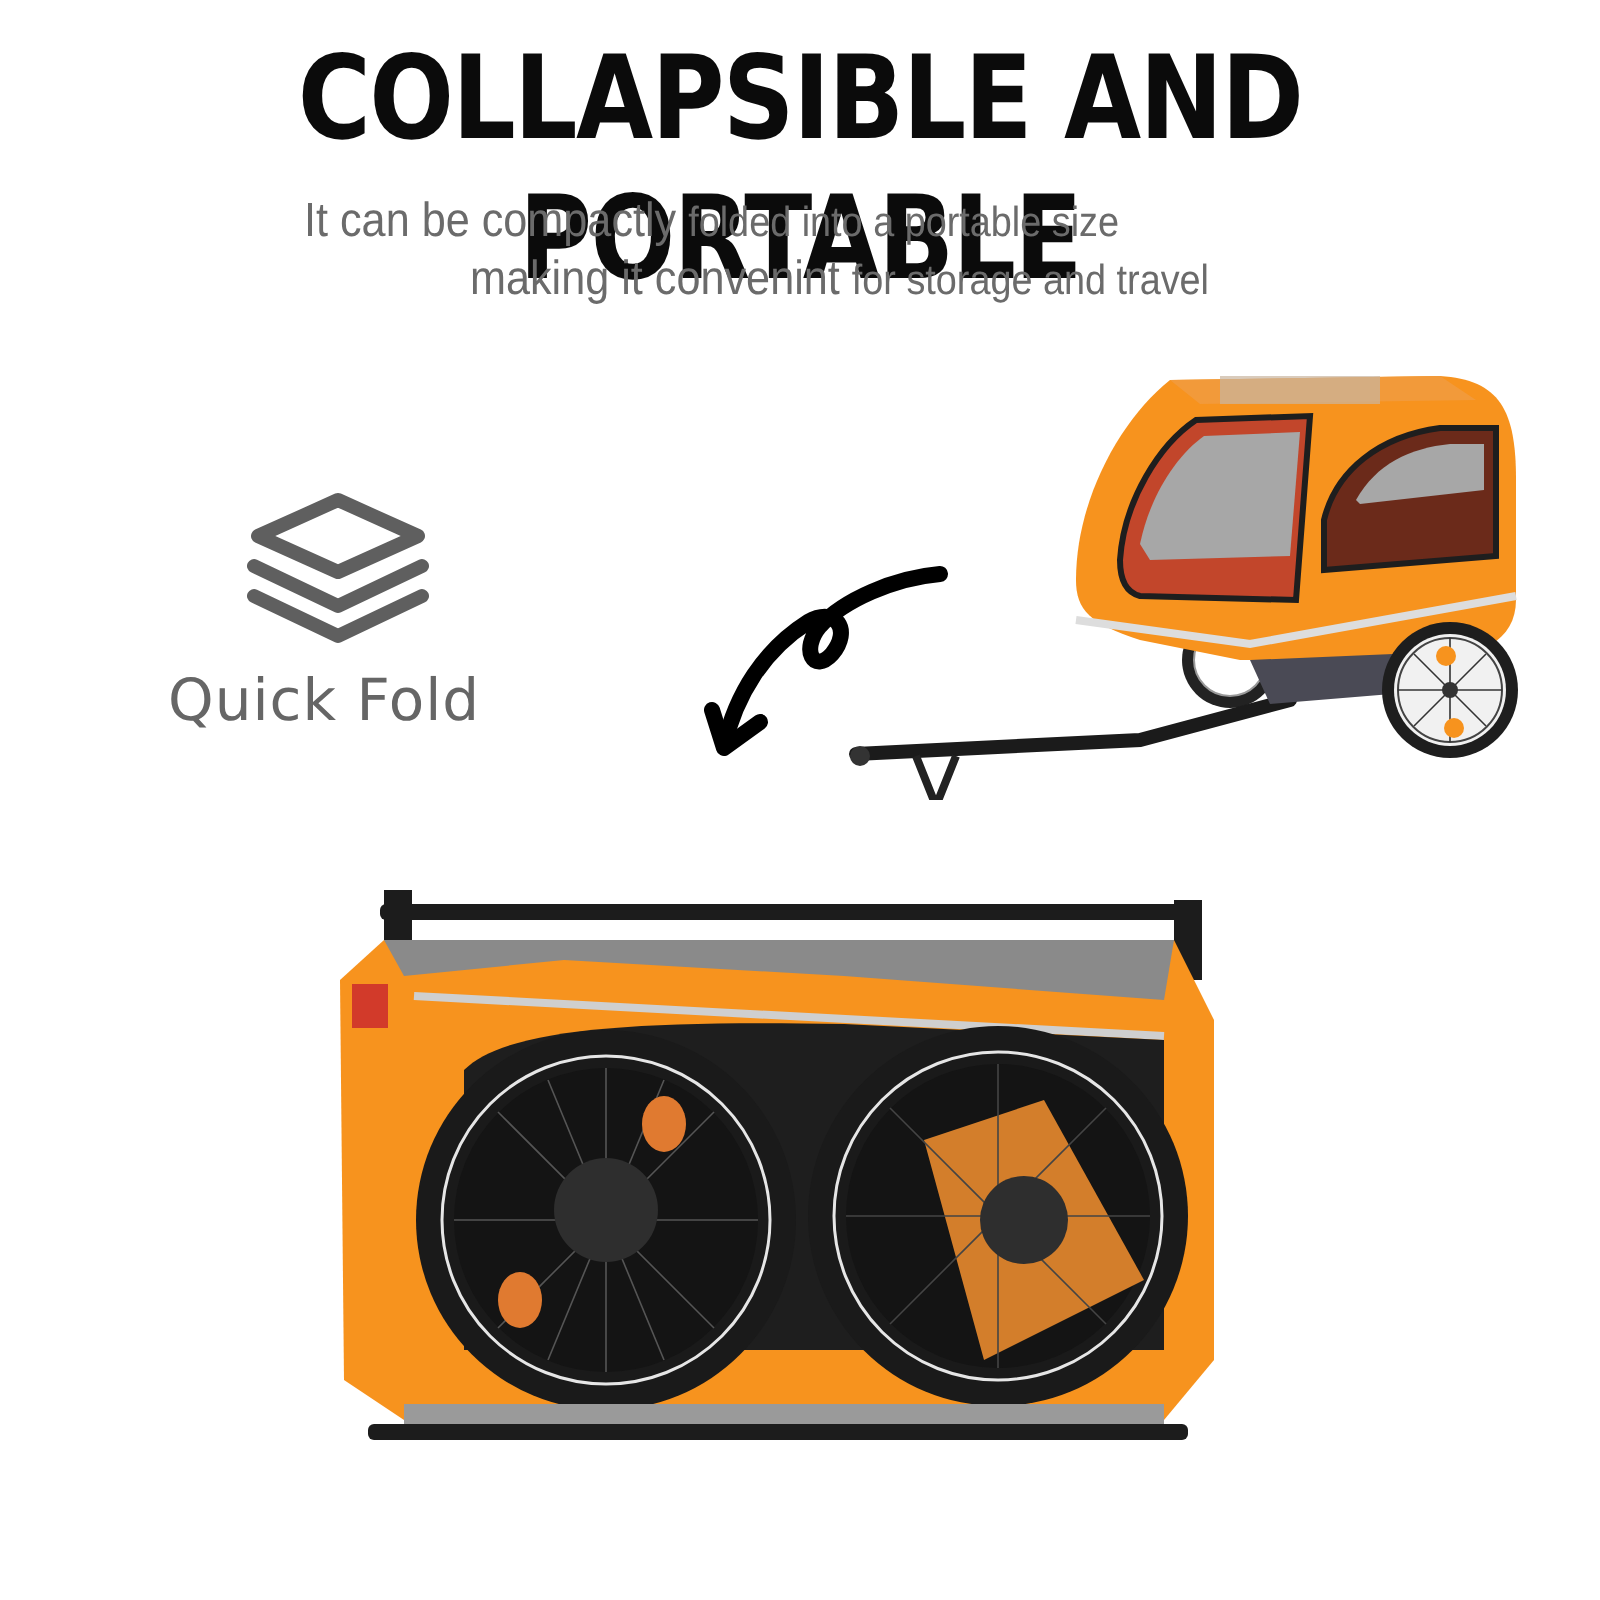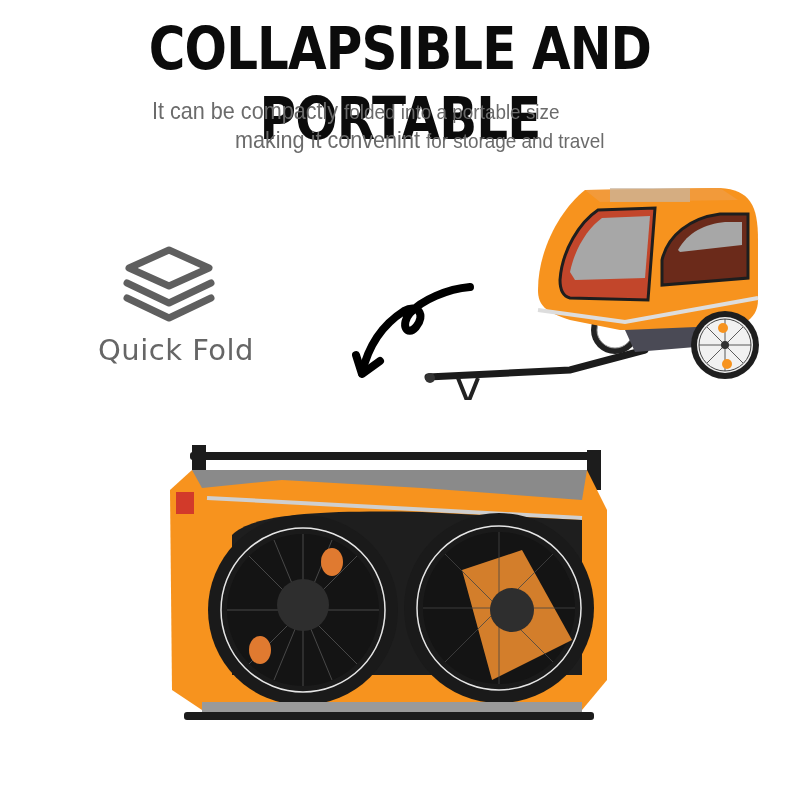--- a/index.html
+++ b/index.html
@@ -13,21 +13,21 @@
   .subtitle {
     position: absolute; left: 100px; top: 96px; width: 600px; color: #6b6b6b;
     font-family: "Liberation Sans", sans-serif; font-size: 24px; line-height: 30px;
   }
   .sub-line1 { position: absolute; left: 52px; top: 0; white-space: nowrap; transform: scaleX(0.9); transform-origin: left top; }
   .sub-line2 { position: absolute; left: 135px; top: 29px; white-space: nowrap; transform: scaleX(0.9); transform-origin: left top; }
   .sub-small { font-size: 21px; }
   .quickfold { position: absolute; left: 84px; top: 245px; width: 170px; height: 130px; }
   .quickfold svg { position: absolute; left: 38px; top: 0; }
   .quickfold-label {
-    position: absolute; left: 0; top: 88px; width: 170px; text-align: right;
+    position: absolute; left: 0; top: 88px; width: 170px; text-align: left;
     font-family: "DejaVu Sans", sans-serif; font-size: 29px; color: #666666; letter-spacing: 0.5px;
   }
   .arrow { position: absolute; left: 352px; top: 275px; }
   .trailer-open { position: absolute; left: 420px; top: 180px; }
   .trailer-folded { position: absolute; left: 162px; top: 440px; }
 </style>
 </head>
 <body>
 
 <div class="headline">COLLAPSIBLE AND PORTABLE</div>

